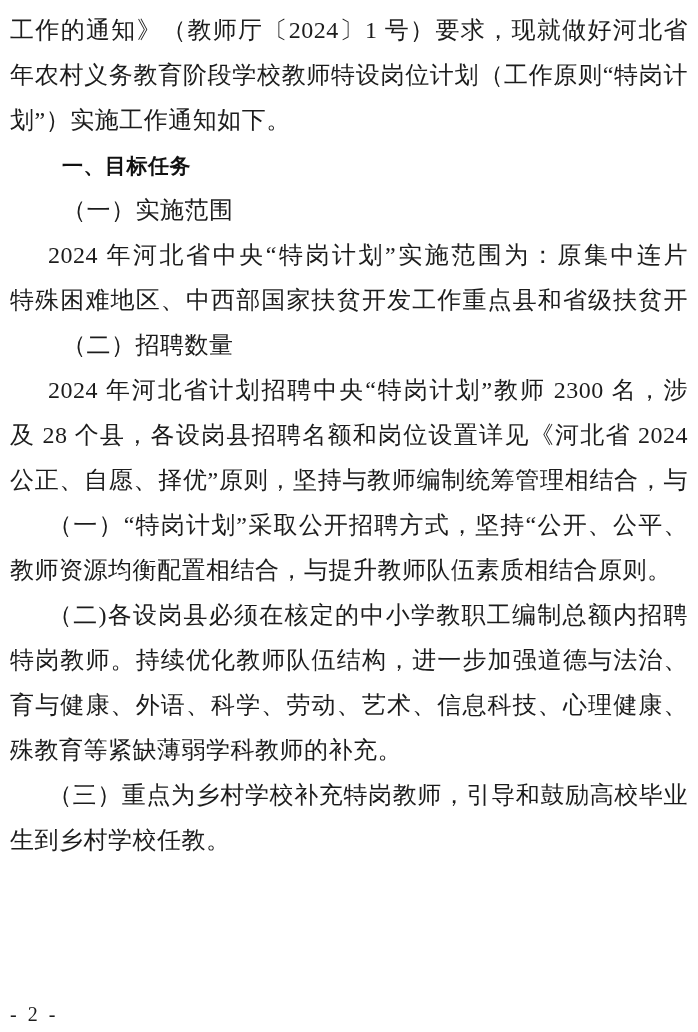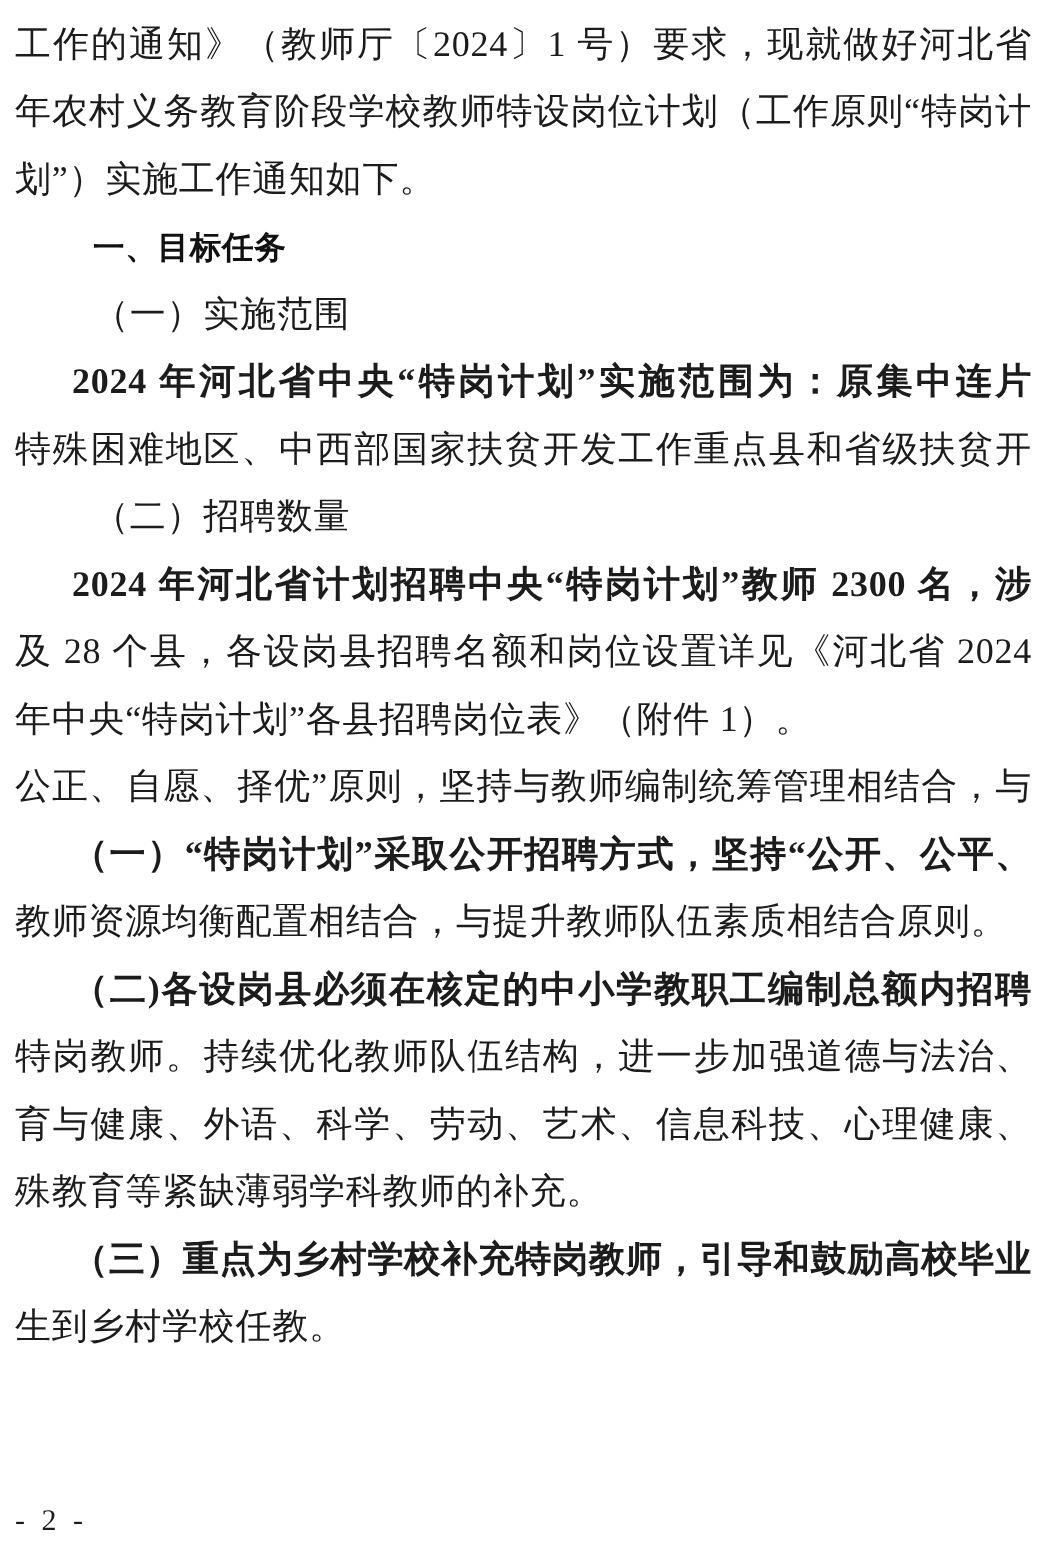--- a/index.html
+++ b/index.html
@@ -18,21 +18,21 @@
     line-height: 45px;
     font-size: 24px;
     font-family: "Liberation Serif", "DejaVu Serif", serif;
     letter-spacing: 0.5px;
     text-align: justify;
     text-justify: inter-character;
     overflow: hidden;
   }
   .full  { text-align-last: justify; }
   .lastline { text-align: center; text-align-last: left; }
-  .indent { text-indent: 38px; font-weight: bold; }
+  .indent { text-indent: 38px; }
   .h1 {
     font-family: "Liberation Sans", "DejaVu Sans", sans-serif;
     font-weight: 700;
     font-size: 21px;
     text-align: left;
     text-align-last: left;
     padding-left: 52px;
     color: #111111;
   }
   .h2 {
@@ -62,21 +62,20 @@
 
   <div class="line h1">一、目标任务</div>
 
   <div class="line h2">（一）实施范围</div>
   <div class="line full indent">2024 年河北省中央“特岗计划”实施范围为：原集中连片</div>
   <div class="line full">特殊困难地区、中西部国家扶贫开发工作重点县和省级扶贫开发</div>
 
   <div class="line h2">（二）招聘数量</div>
   <div class="line full indent">2024 年河北省计划招聘中央“特岗计划”教师 2300 名，涉</div>
   <div class="line full">及 28 个县，各设岗县招聘名额和岗位设置详见《河北省 2024</div>
-  <div class="line lastline">年中央“特岗计划”各县招聘岗位表》（附件 1）。</div>
 
 
   <div class="line full">公正、自愿、择优”原则，坚持与教师编制统筹管理相结合，与</div>
   <div class="line full indent">（一）“特岗计划”采取公开招聘方式，坚持“公开、公平、</div>
   <div class="line lastline">教师资源均衡配置相结合，与提升教师队伍素质相结合原则。</div>
 
   <div class="line full indent">（二)各设岗县必须在核定的中小学教职工编制总额内招聘</div>
   <div class="line full">特岗教师。持续优化教师队伍结构，进一步加强道德与法治、体</div>
   <div class="line full">育与健康、外语、科学、劳动、艺术、信息科技、心理健康、特</div>
   <div class="line lastline">殊教育等紧缺薄弱学科教师的补充。</div>

